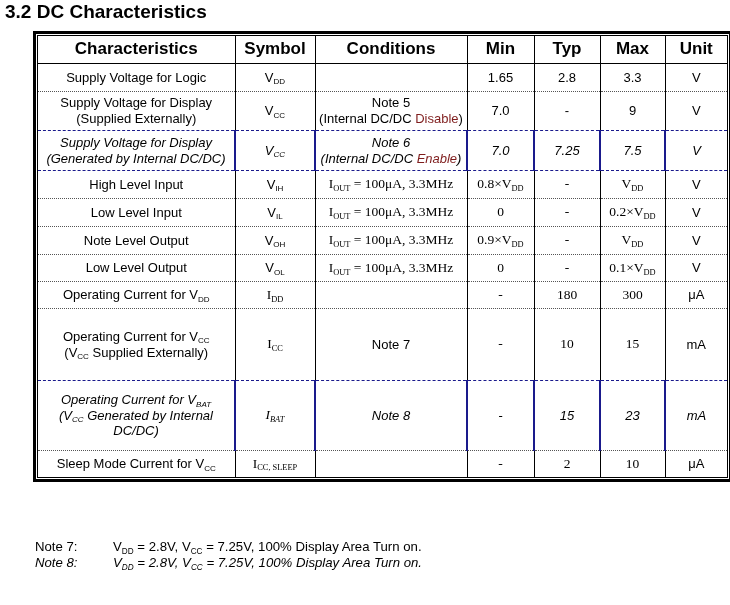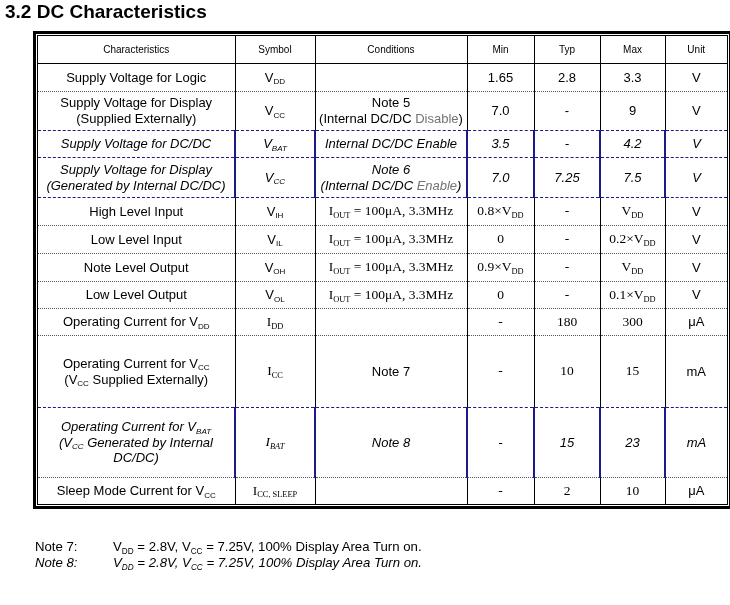--- a/index.html
+++ b/index.html
@@ -2,29 +2,29 @@
 <html><head>
 <meta charset="utf-8">
 <style>
   html,body{margin:0;padding:0;background:#fff;width:730px;height:605px;overflow:hidden;}
   .page{position:relative;width:730px;height:605px;font-family:"Liberation Sans",sans-serif;color:#000;}
   .heading{position:absolute;left:5px;top:1px;font-size:19px;font-weight:bold;margin:0;letter-spacing:0px;}
   .tbl-outer{position:absolute;left:33px;top:31px;border:3px solid #000;padding:1px;background:#fff;}
   .tbl-inner{border:1px solid #000;}
   table{border-collapse:collapse;table-layout:fixed;width:681px;font-size:13px;}
   th,td{padding:0 2px;text-align:center;vertical-align:middle;overflow:hidden;line-height:1.2;}
-  th{font-weight:normal;font-size:10px;border-bottom:1.5px solid #000;}
+  th{font-weight:bold;font-size:17px;border-bottom:1.5px solid #000;}
   th + th, td + td{border-left:1px solid #000;}
   tr.top-dotted td{border-top:1px dotted #555;}
   tr.top-blue td{border-top:1px dashed #1a1a8c;}
   tr.blue td{font-style:italic;}
   tr.blue td + td{border-left:2px solid #1a1a8c;}
   td.serif{font-family:"Liberation Serif",serif;font-size:13.5px;}
   sub{font-size:0.62em;vertical-align:baseline;position:relative;top:0.32em;line-height:0;}
-  .red{color:#737373;text-align:right;}
+  .red{color:#7f1d1d;text-align:right;}
   .notes{position:absolute;left:35px;top:539px;width:692px;font-size:13.2px;line-height:1.24;}
   .note-row{display:flex;align-items:flex-start;}
   .note-label{flex:0 0 78px;white-space:nowrap;}
   .note-body{flex:1;}
   .italic{font-style:italic;}
   em{font-style:italic;}
 </style>
 </head>
 <body>
 
@@ -64,29 +64,20 @@
               <td>3.3</td>
               <td>V</td>
             </tr>
             <tr class="top-dotted" style="height: 39px;">
               <td>Supply Voltage for Display<br>(Supplied Externally)</td>
               <td>V<sub>CC</sub></td>
               <td>Note 5<br>(Internal DC/DC <span class="red">Disable</span>)</td>
               <td>7.0</td>
               <td>-</td>
               <td>9</td>
-              <td>V</td>
-            </tr>
-            <tr class="blue top-blue" style="height: 27px;">
-              <td>Supply Voltage for DC/DC</td>
-              <td>V<sub>BAT</sub></td>
-              <td>Internal DC/DC Enable</td>
-              <td>3.5</td>
-              <td>-</td>
-              <td>4.2</td>
               <td>V</td>
             </tr>
             <tr class="blue top-blue" style="height: 40px;">
               <td>Supply Voltage for Display<br>(Generated by Internal DC/DC)</td>
               <td>V<sub>CC</sub></td>
               <td>Note 6<br>(Internal DC/DC <span class="red">Enable</span>)</td>
               <td>7.0</td>
               <td>7.25</td>
               <td>7.5</td>
               <td>V</td>

